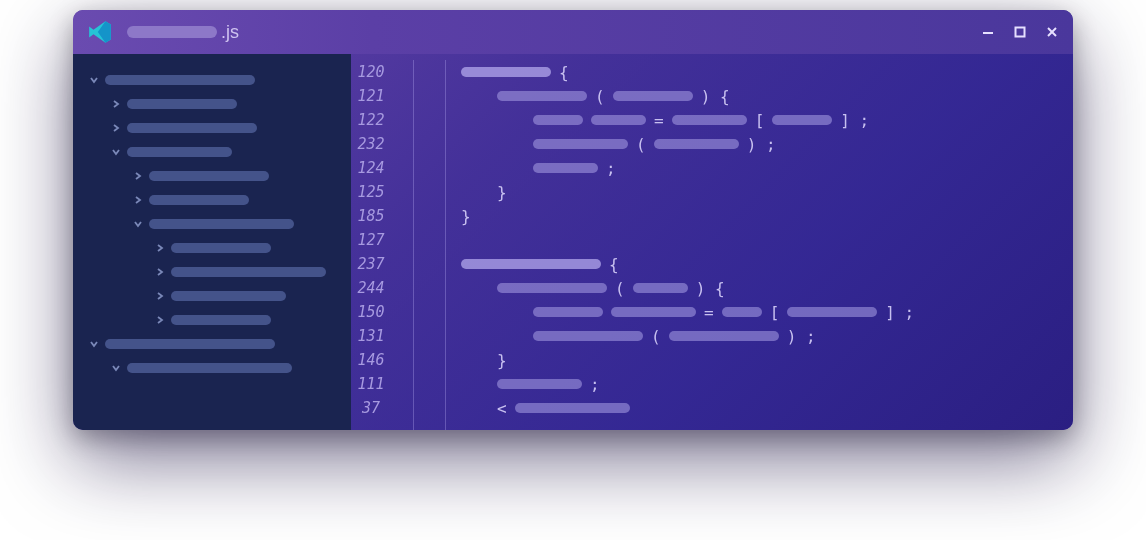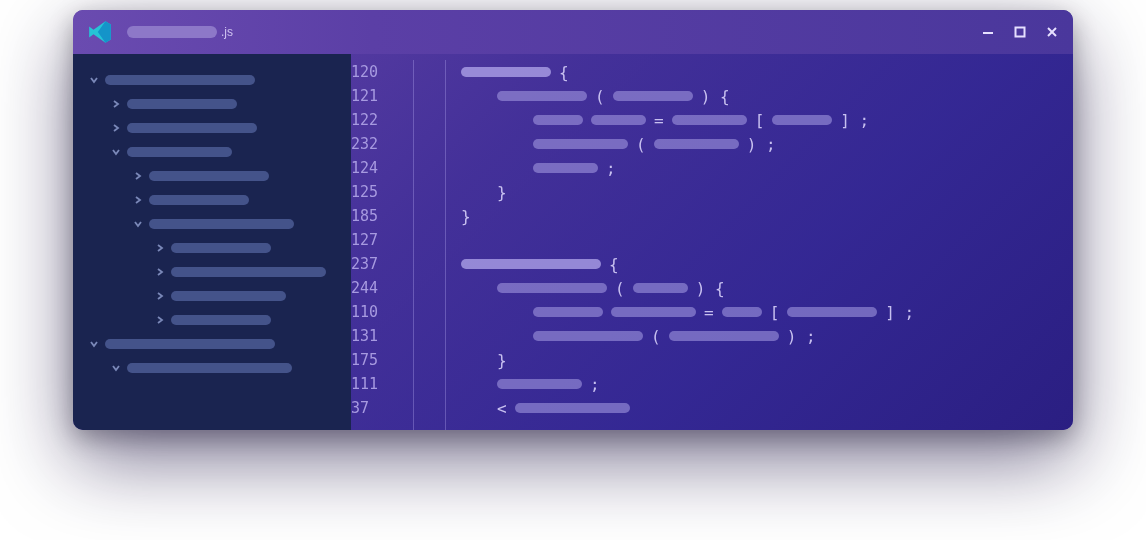--- a/index.html
+++ b/index.html
@@ -33,21 +33,21 @@
   }
   .logo {
     width: 26px; height: 26px;
     margin-right: 14px;
   }
   .title {
     display: flex;
     align-items: center;
     gap: 0;
     color: #cfc3f0;
-    font-size: 12px;
+    font-size: 18px;
     font-weight: 500;
   }
   .title .stub {
     width: 90px; height: 12px;
     background: #8d78c8;
     border-radius: 6px;
   }
   .title .ext { margin-left: 4px; }
   .win-controls {
     margin-left: auto;
@@ -89,25 +89,26 @@
   .editor {
     flex: 1;
     display: flex;
     background: linear-gradient(135deg, rgba(90,62,170,0.55) 0%, rgba(52,40,150,0.85) 60%, rgba(42,30,130,0.92) 100%);
     position: relative;
     padding-top: 6px;
   }
   .gutter {
     width: 50px;
     flex: 0 0 50px;
-    text-align: left;
+    text-align: center;
     color: #a79ae0;
     font-family: ui-monospace, Menlo, Consolas, monospace;
     font-size: 15px;
     padding-right: 10px;
+    font-style: italic;
   }
   .gutter div { height: 24px; line-height: 24px; }
   .code {
     flex: 1;
     position: relative;
     padding-left: 24px;
     font-family: ui-monospace, Menlo, Consolas, monospace;
     color: #c7bdf2;
   }
   .guide {
@@ -294,23 +295,23 @@
           <div>120</div>
           <div>121</div>
           <div>122</div>
           <div>232</div>
           <div>124</div>
           <div>125</div>
           <div>185</div>
           <div>127</div>
           <div>237</div>
           <div>244</div>
-          <div>110</div>
+          <div>150</div>
           <div>131</div>
-          <div>175</div>
+          <div>146</div>
           <div>111</div>
           <div>37</div>
         </div>
       <div class="code" id="code">
           <div class="guide" style="left: 12px;"></div>
           <div class="guide" style="left: 44px;"></div>
           <div class="line" style="padding-left: 36px;">
             <span class="code-pill light" style="width: 90px;"></span>
             <span class="tok">{</span>
           </div>

